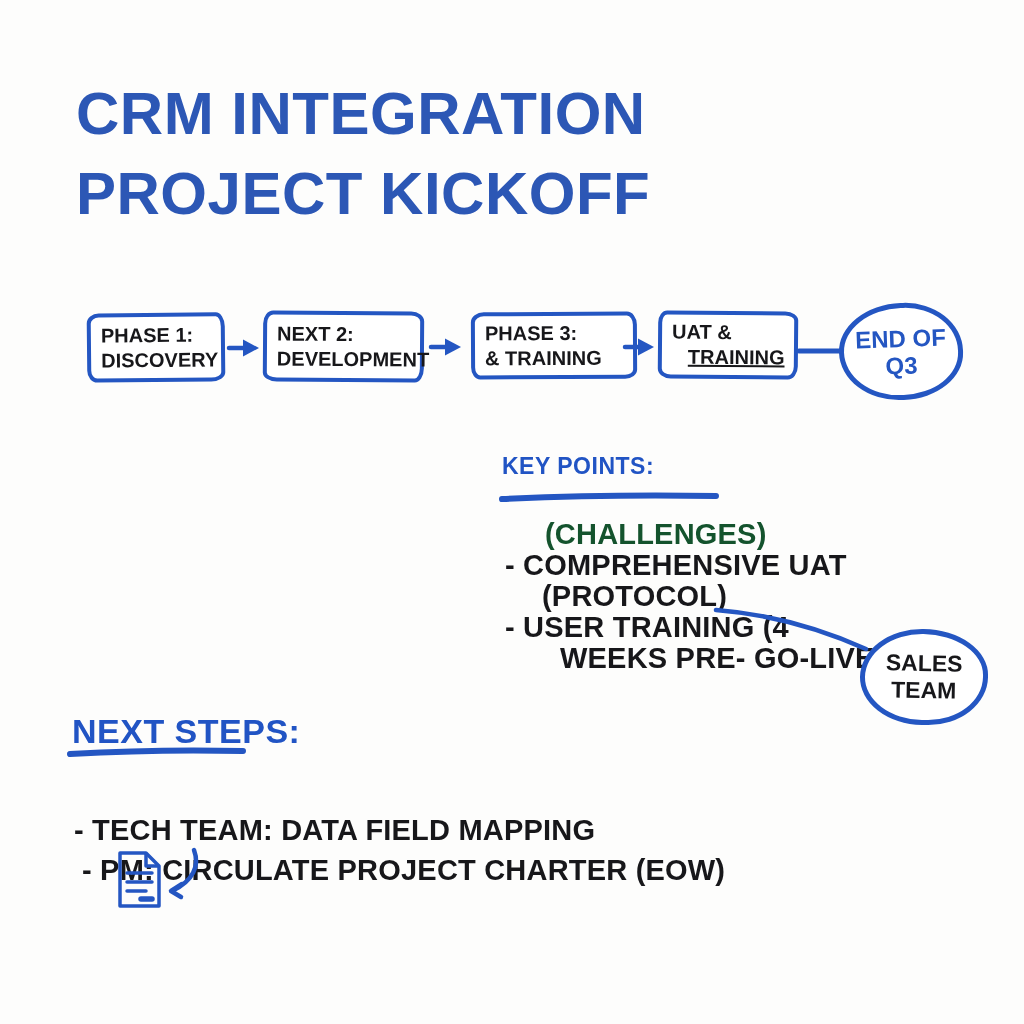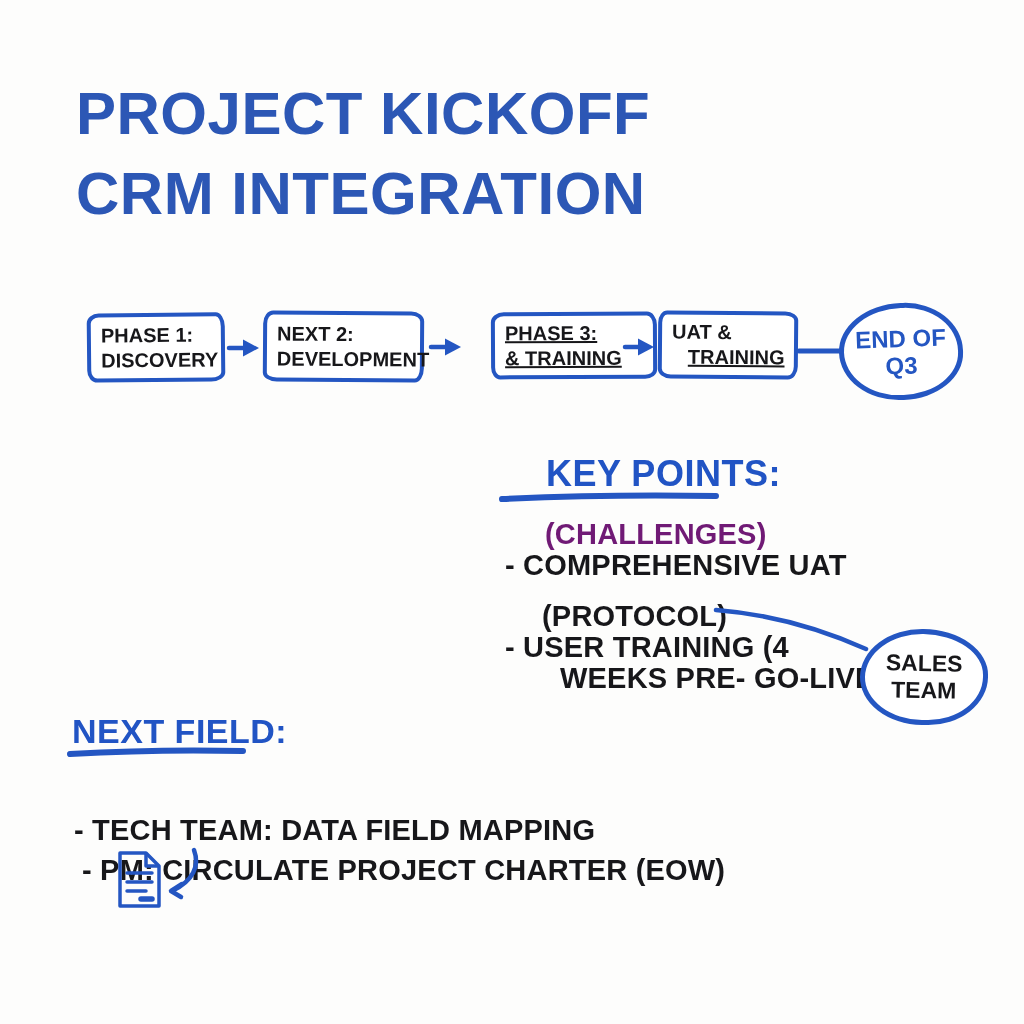--- a/index.html
+++ b/index.html
@@ -17,42 +17,42 @@
   
   .fbox{
     position:absolute;box-sizing:border-box;background:#ffffff;
     border:4px solid #2456c2;
     display:flex;flex-direction:column;justify-content:center;
     padding:4px 10px;font-size:20px;line-height:25px;color:#17171a;
   }
   .fbox .l1,.fbox .l2{white-space:nowrap;}
   #fbox1{left:87px;top:313px;width:138px;height:69px;border-radius:12px 9px 14px 10px/10px 14px 9px 12px;transform:rotate(-0.6deg);}
   #fbox2{left:263px;top:311px;width:161px;height:71px;border-radius:10px 13px 9px 14px/13px 10px 14px 9px;transform:rotate(0.4deg);}
-  #fbox3{left:491px;top:312px;width:166px;height:67px;border-radius:13px 10px 12px 9px/10px 13px 9px 12px;transform:rotate(-0.3deg);text-decoration:underline;}
+  #fbox3{left:471px;top:312px;width:166px;height:67px;border-radius:13px 10px 12px 9px/10px 13px 9px 12px;transform:rotate(-0.3deg);}
   #fbox4{left:658px;top:311px;width:140px;height:68px;border-radius:9px 13px 10px 13px/12px 9px 13px 10px;transform:rotate(0.5deg);}
   #fbox4 .l2{padding-left:16px;text-decoration:underline;}
 
   
   .milestone{
     left:839px;top:303px;width:124px;height:97px;box-sizing:border-box;
     border:5px solid #2456c2;background:#ffffff;
     border-radius:52% 48% 50% 50%/50% 52% 48% 52%;
     display:flex;flex-direction:column;align-items:center;justify-content:center;
     color:#2456c2;font-size:24px;line-height:27px;transform:rotate(-2deg);
   }
 
   
-  .kp-heading{left:502px;top:453px;font-size:36px;color:#2154c4;letter-spacing:0.5px;white-space:nowrap;margin-left:44px;}
+  .kp-heading{left:502px;top:453px;font-size:23px;color:#2154c4;letter-spacing:0.5px;white-space:nowrap;}
   .ns-heading{left:72px;top:712px;font-size:34px;color:#2154c4;letter-spacing:0.5px;white-space:nowrap;}
 
   
   .kp-list{left:505px;top:519px;font-size:29px;line-height:31px;letter-spacing:0.2px;}
   .kp-list div{white-space:nowrap;}
-  .kp-sub-blue{color:#701a75;padding-left:40px;}
-  .kp-sub-1{padding-left:37px;margin-top:20px;}
+  .kp-sub-blue{color:#14532d;padding-left:40px;}
+  .kp-sub-1{padding-left:37px;}
   .kp-sub-2{padding-left:55px;}
 
   
   .ns-list{left:74px;top:810px;font-size:29px;line-height:40px;letter-spacing:0.2px;}
   .ns-list div{white-space:nowrap;}
   .ns-item-1{padding-left:8px;text-align:center;}
 
   
   .callout-circle{
     left:860px;top:629px;width:128px;height:96px;box-sizing:border-box;
@@ -61,22 +61,22 @@
     display:flex;flex-direction:column;align-items:center;justify-content:center;
     font-size:23px;line-height:27px;color:#17171a;transform:rotate(1deg);
   }
 
   .overlay{position:absolute;left:0;top:0;pointer-events:none;}
 </style>
 </head>
 <body>
 
 <div class="abs title">
+  <div>CRM INTEGRATION</div>
   <div>PROJECT KICKOFF</div>
-  <div>CRM INTEGRATION</div>
 </div>
 
 <div id="fbox1" class="fbox">
   <div class="l1">PHASE 1:</div>
   <div class="l2">DISCOVERY</div>
 </div>
 <div id="fbox2" class="fbox">
   <div class="l1">NEXT 2:</div>
   <div class="l2">DEVELOPMENT</div>
 </div>
@@ -101,21 +101,21 @@
   <div class="kp-sub-1">(PROTOCOL)</div>
   <div>- USER TRAINING (4</div>
   <div class="kp-sub-2">WEEKS PRE- GO-LIVE )</div>
 </div>
 
 <div class="abs callout-circle">
   <div>SALES</div>
   <div>TEAM</div>
 </div>
 
-<div class="abs ns-heading">NEXT FIELD:</div>
+<div class="abs ns-heading">NEXT STEPS:</div>
 <div class="abs ns-list">
   <div>- TECH TEAM: DATA FIELD MAPPING</div>
   <div class="ns-item-1">- PM: CIRCULATE PROJECT CHARTER (EOW)</div>
 </div>
 
 <svg class="overlay" width="1024" height="1024" viewBox="0 0 1024 1024">
   <g stroke="#2456c2" fill="none" stroke-linecap="round" stroke-linejoin="round">
 
     <g>
       <path d="M229,348 L245,348" stroke-width="4.5"></path>

